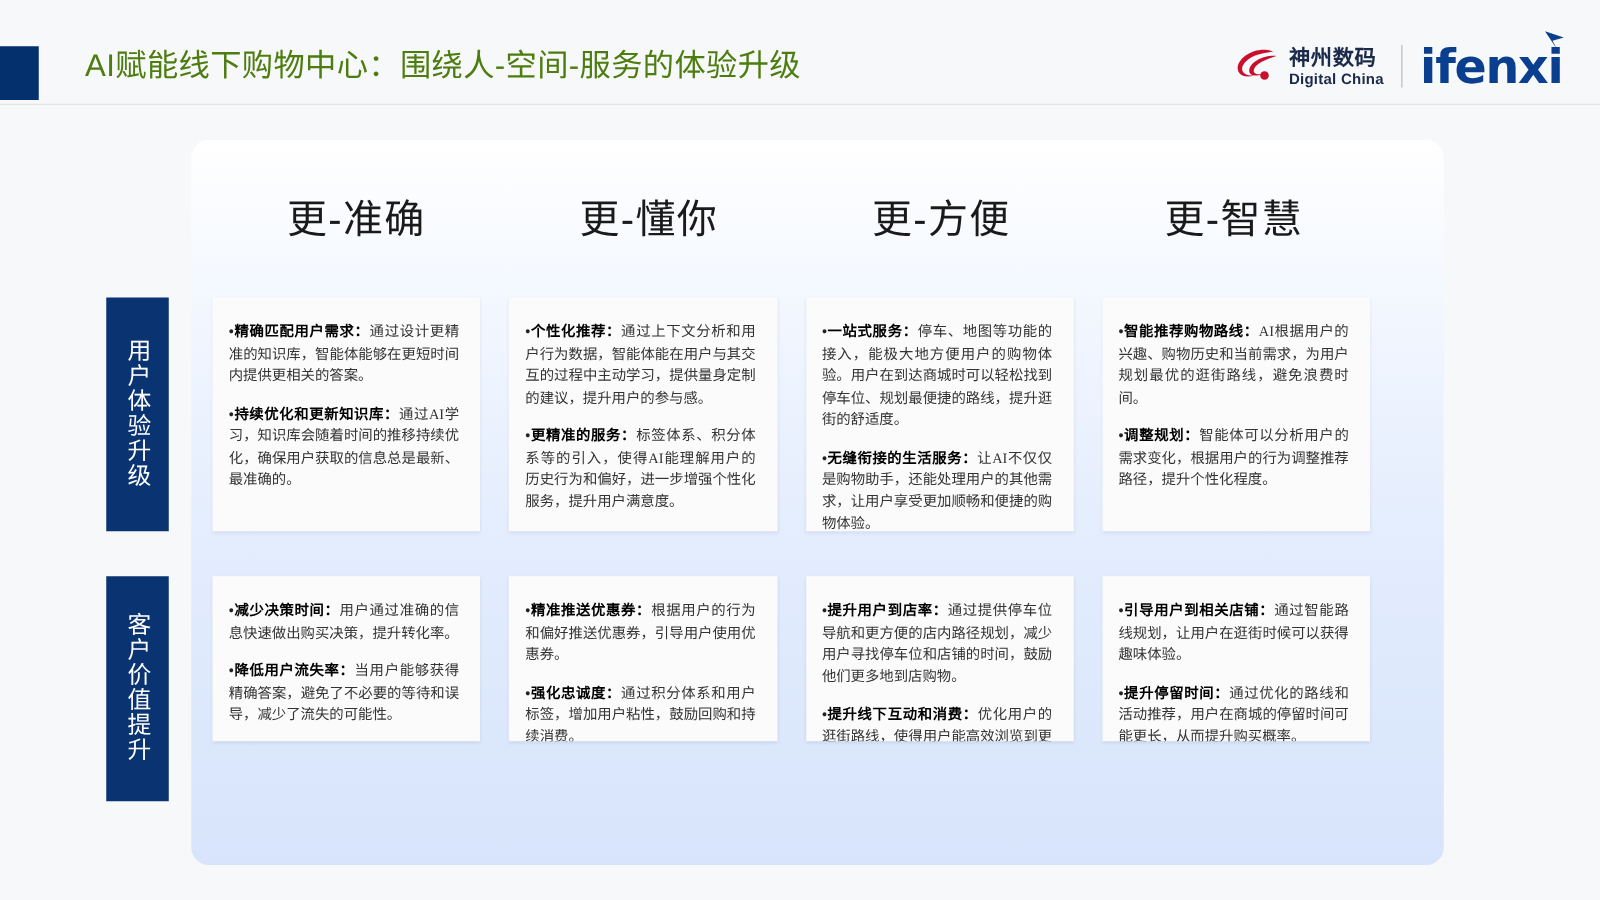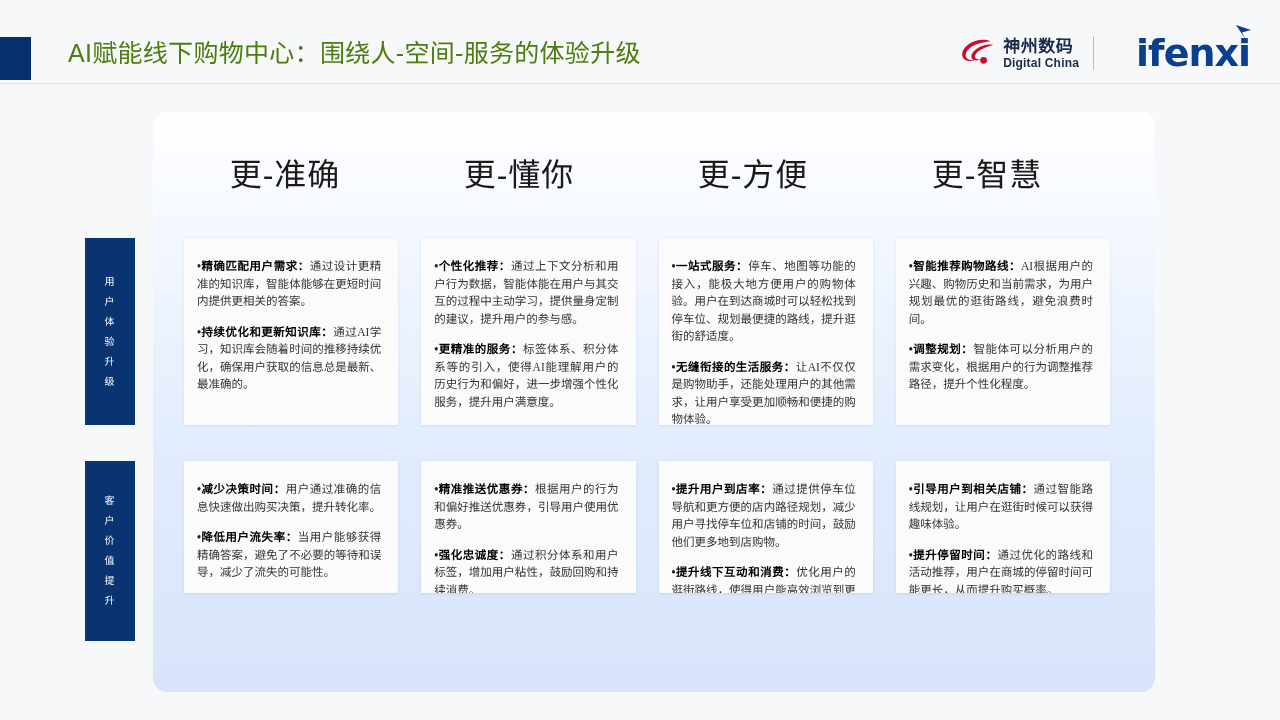--- a/index.html
+++ b/index.html
@@ -85,21 +85,20 @@
   }
   #logo-divider {
     width: 1px;
     height: 34px;
     background: #b9bdc4;
   }
   #logo-ifenxi {
     position: relative;
     display: flex;
     align-items: flex-end;
-    margin-left: 28px;
   }
   #logo-ifenxi-text {
     font-size: 38px;
     font-weight: bold;
     color: #0a3f8f;
     letter-spacing: -1px;
     line-height: 38px;
     font-family: "DejaVu Sans", sans-serif;
   }
   #logo-ifenxi-arrow {
@@ -139,42 +138,42 @@
     white-space: nowrap;
   }
 
   
   .row-label {
     position: absolute;
     left: 85px;
     width: 50px;
     background: #0a3372;
     color: #ffffff;
-    font-size: 10px;
+    font-size: 19px;
     line-height: 20px;
     letter-spacing: 1px;
     display: flex;
     align-items: center;
     justify-content: center;
     text-align: center;
     box-sizing: border-box;
     padding: 6px 0;
   }
   .row-label span {
     display: block;
     width: 16px;
     word-break: break-all;
   }
   #row-label-0 { top: 238px; height: 187px; }
   #row-label-1 { top: 461px; height: 180px; }
 
   
   .card-row {
     position: absolute;
-    left: 184px;
+    left: 170px;
     width: 926px;
     display: flex;
     gap: 23px;
   }
   #card-row-0 { top: 238px; height: 187px; }
   #card-row-1 { top: 461px; height: 132px; }
 
   .card {
     flex: 1 1 0;
     background: #fbfbfb;

